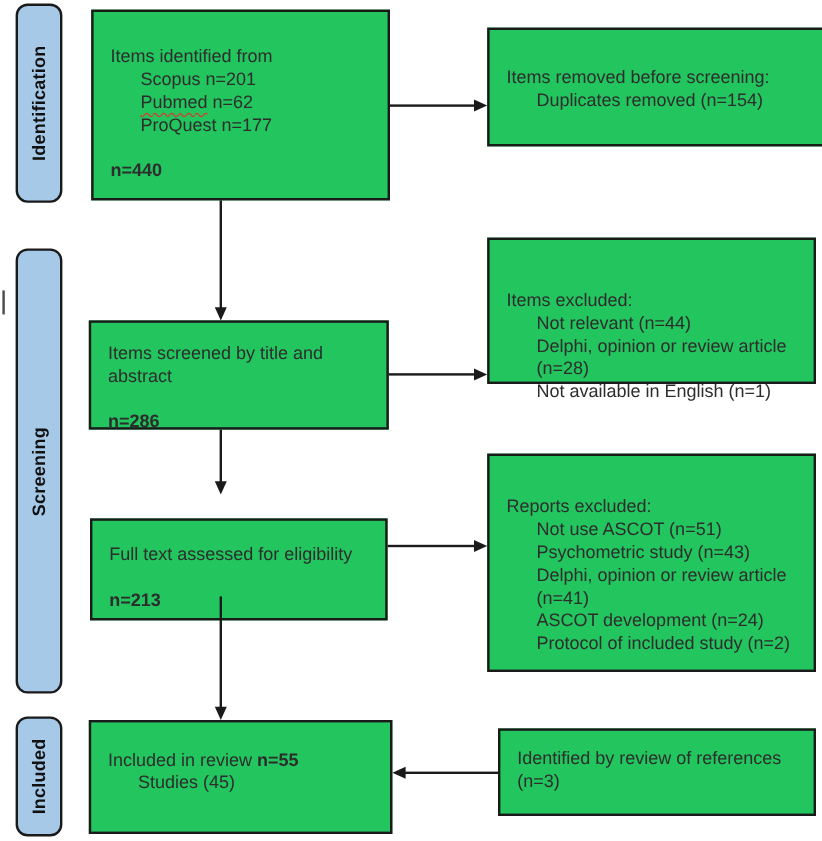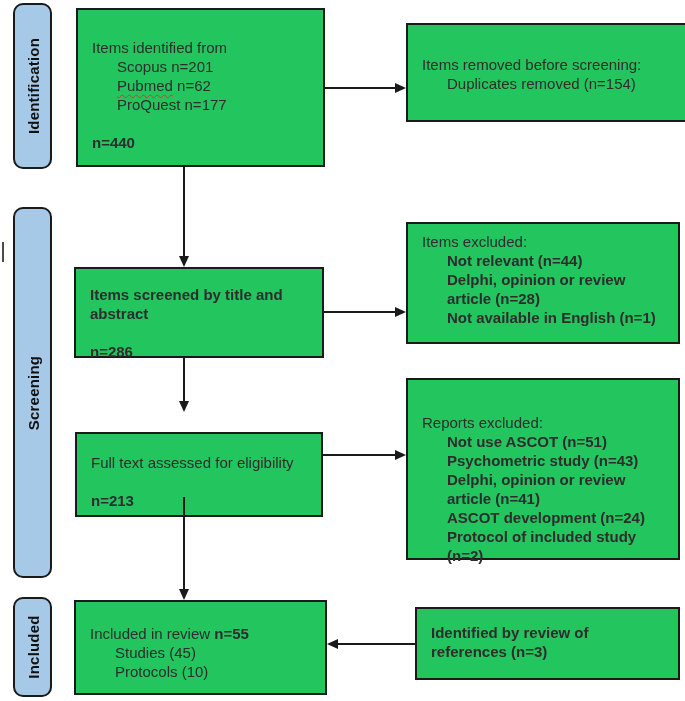--- a/index.html
+++ b/index.html
@@ -35,21 +35,21 @@
     color:#111;
     letter-spacing:.2px;
   }
   
   .box{
     position:absolute;
     background:#22c55e;
     border:2px solid var(--ink);
   }
   .line{white-space:nowrap;}
-  .wrapline{white-space:normal;font-weight:bold;}
+  .wrapline{white-space:normal;}
   .indent{margin-left:25px;}
   .bold{font-weight:bold;}
   .blank{height:19px;}
   .spellcheck{
     text-decoration:underline;
     text-decoration-style:wavy;
     text-decoration-color:var(--wavy);
     text-decoration-thickness:1px;
     text-underline-offset:3px;
   }
@@ -101,29 +101,28 @@
 
   <div class="box" style="left:75px;top:412px;width:248px;height:85px;padding:19px 10px 0 14px;margin-top:20px;">
     <div class="line">Full text assessed for eligibility</div>
     <div class="blank"></div>
     <div class="line bold">n=213</div>
   </div>
 
   <div class="box" style="left:74px;top:600px;width:253px;height:95px;padding:22px 26px 0 14px;">
     <div class="line"><span>Included in review</span> <span class="bold">n=55</span></div>
     <div class="line indent">Studies (45)</div>
-    <div class="line indent">Protocols (10)</div>
   </div>
 
   <div class="box" style="left:406px;top:23px;width:324px;height:99px;padding:30px 8px 0 14px;">
     <div class="line">Items removed before screening:</div>
     <div class="line indent">Duplicates removed (n=154)</div>
   </div>
 
-  <div class="box" style="left:406px;top:198px;width:274px;height:122px;padding:8px 8px 0 14px;margin-top:24px;">
+  <div class="box" style="left:406px;top:198px;width:274px;height:122px;padding:41px 8px 0 14px;">
     <div class="line">Items excluded:</div>
     <div class="wrapline indent">Not relevant (n=44)</div>
     <div class="wrapline indent">Delphi, opinion or review article (n=28)</div>
     <div class="wrapline indent">Not available in English (n=1)</div>
   </div>
 
   <div class="box" style="left:406px;top:378px;width:274px;height:182px;padding:33px 8px 0 14px;">
     <div class="line">Reports excluded:</div>
     <div class="wrapline indent">Not use ASCOT (n=51)</div>
     <div class="wrapline indent">Psychometric study (n=43)</div>

